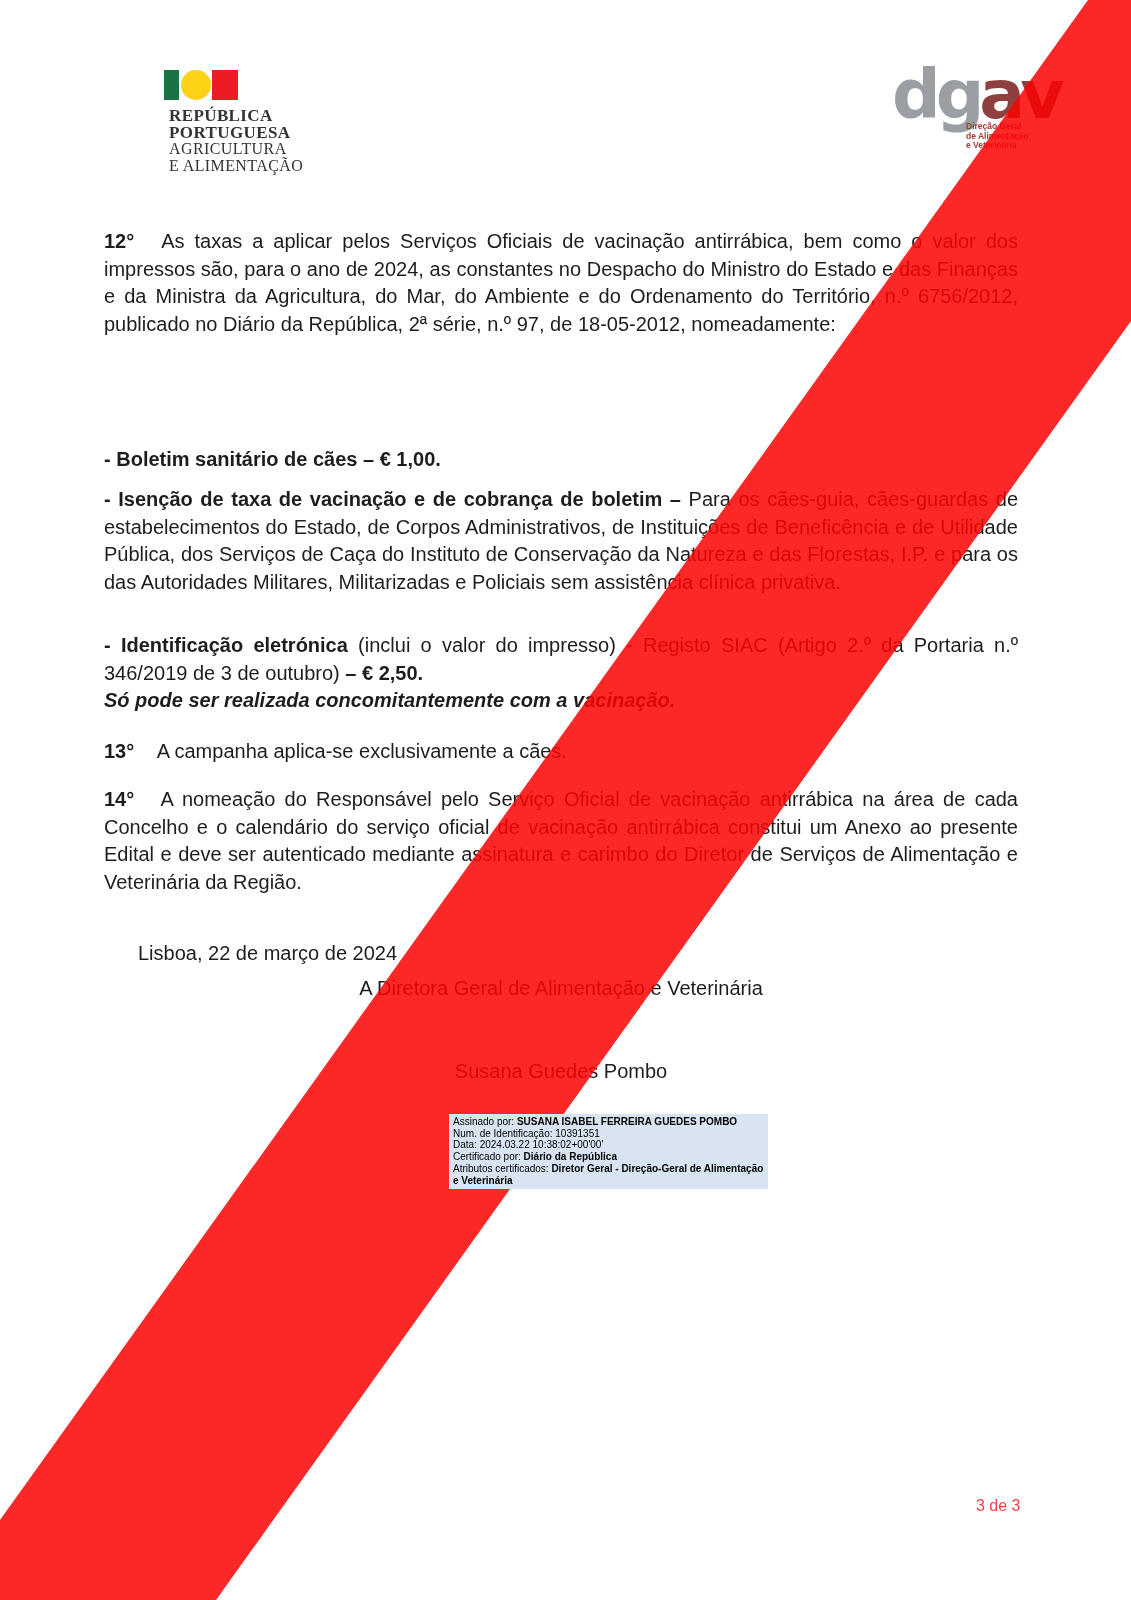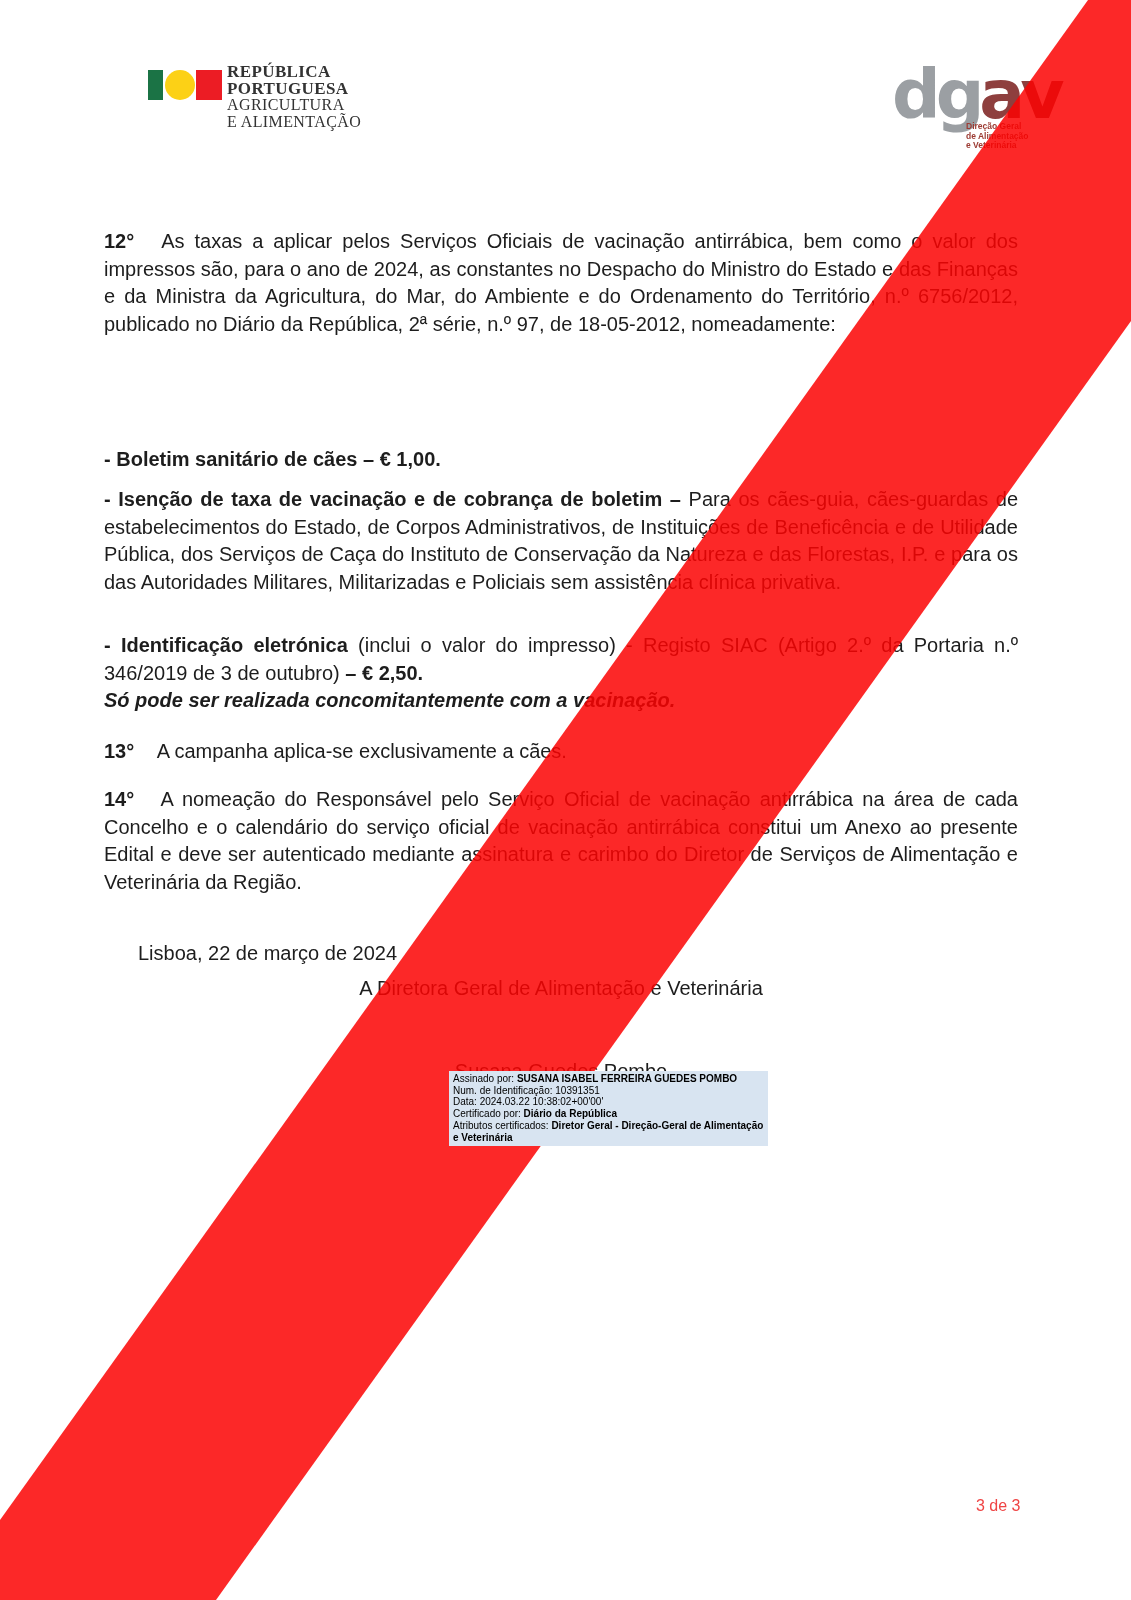--- a/index.html
+++ b/index.html
@@ -3,21 +3,21 @@
 <meta charset="utf-8">
 <style>
   html,body { margin:0; padding:0; background:#888; }
   .page {
     position:relative; width:1131px; height:1600px; margin:0 auto;
     background:#ffffff; overflow:hidden;
     font-family:"Liberation Sans", sans-serif; color:#1d1d1d;
   }
 
   
-  .gov-logo { position:absolute; left:148px; top:64px; display:flex; }
+  .gov-logo { position:absolute; left:164px; top:64px; display:flex;flex-direction:column; }
   .flag { position:relative; width:74px; height:38px; margin-top:6px; }
   .flag .green  { position:absolute; left:0;  top:0; width:15px; height:30px; background:#1b7345; }
   .flag .yellow { position:absolute; left:17px; top:0; width:30px; height:30px; border-radius:50%; background:#fcd116; }
   .flag .red    { position:absolute; left:48px; top:0; width:26px; height:30px; background:#ec1c24; }
   .gov-text { margin-left:5px; font-family:"Liberation Serif", serif; color:#333; line-height:16.5px; letter-spacing:0.4px; }
   .gov-text .l1, .gov-text .l2 { font-weight:bold; font-size:17px; }
   .gov-text .l3, .gov-text .l4 { font-size:16px; }
 
   .dgav-logo { position:absolute; left:884px; top:60px; width:160px; height:100px;margin-left:8px; }
   .dgav-word { font-family:"DejaVu Sans", sans-serif; font-weight:bold; font-size:68px; line-height:70px; letter-spacing:-5px; }
@@ -31,21 +31,21 @@
   .pnum { font-weight:bold; margin-right:18px; }
   .blocked { display:block; font-weight:bold;font-style:italic; }
   .left-indent { text-align:left; padding-left:34px;margin-top:32px; }
   .center { text-align:center; }
 
   
   .band { position:absolute; left:0; top:0; z-index:20; pointer-events:none; }
 
   
   .stamp {
-    position:absolute; left:449px; top:1071px; z-index:30;
+    position:absolute; left:449px; top:1114px; z-index:30;
     background:#d8e4f1; color:#000;
     font-size:10px; line-height:11.7px; padding:2px 5px 3px 4px;
     white-space:nowrap;
   }
   .stamp .b { font-weight:bold; }
 
   
   .page-num { position:absolute; left:976px; top:1497px; font-size:16px; color:#ef4444; z-index:25; }
 </style>
 </head>

